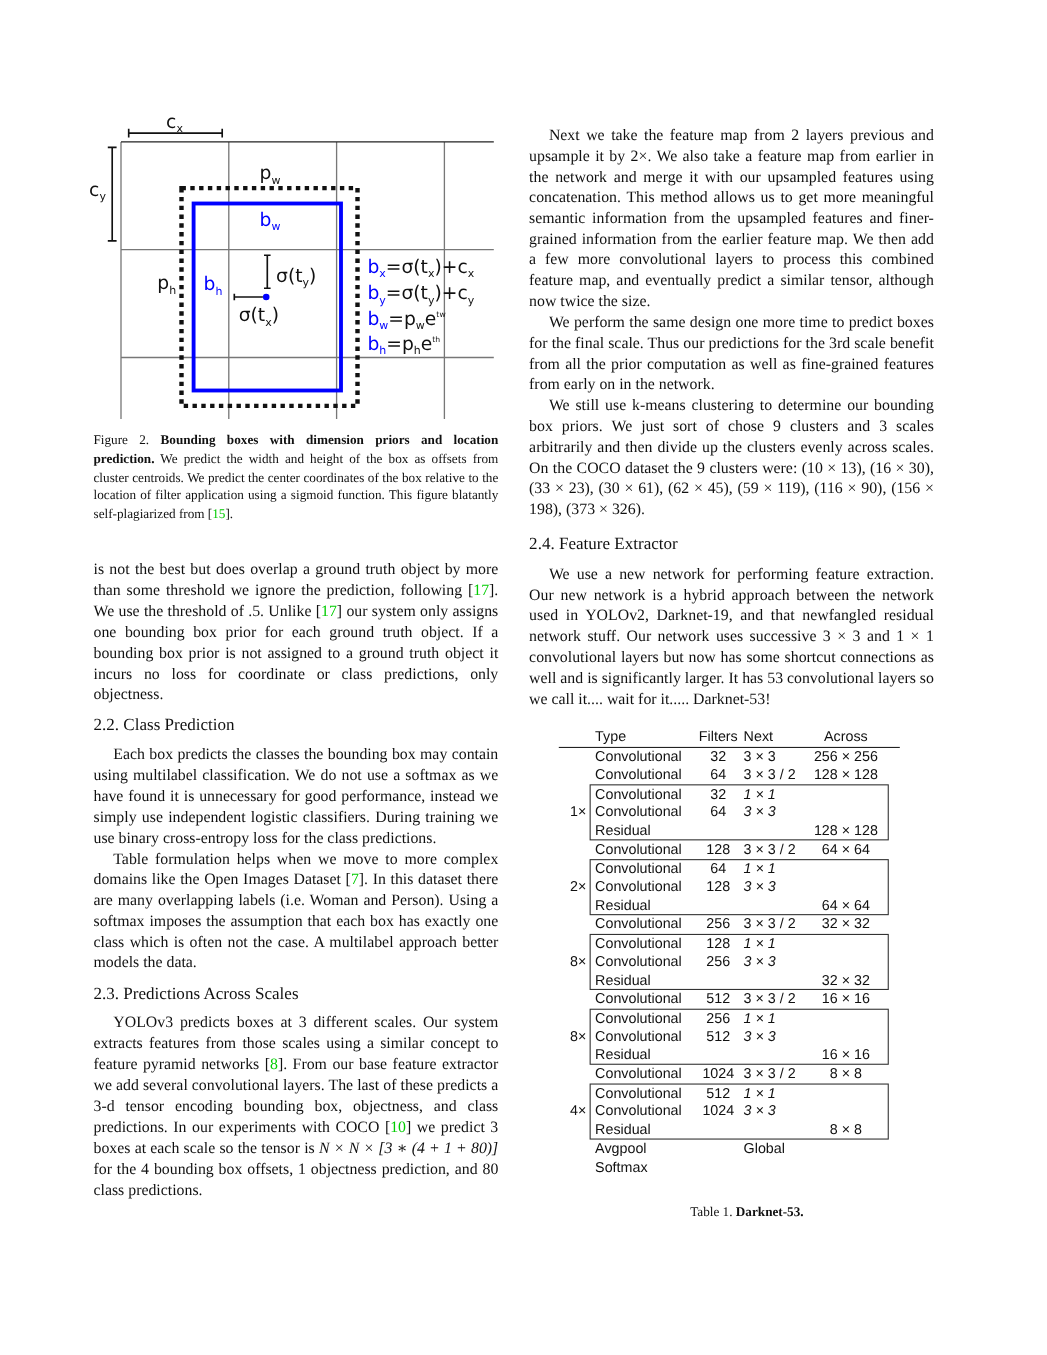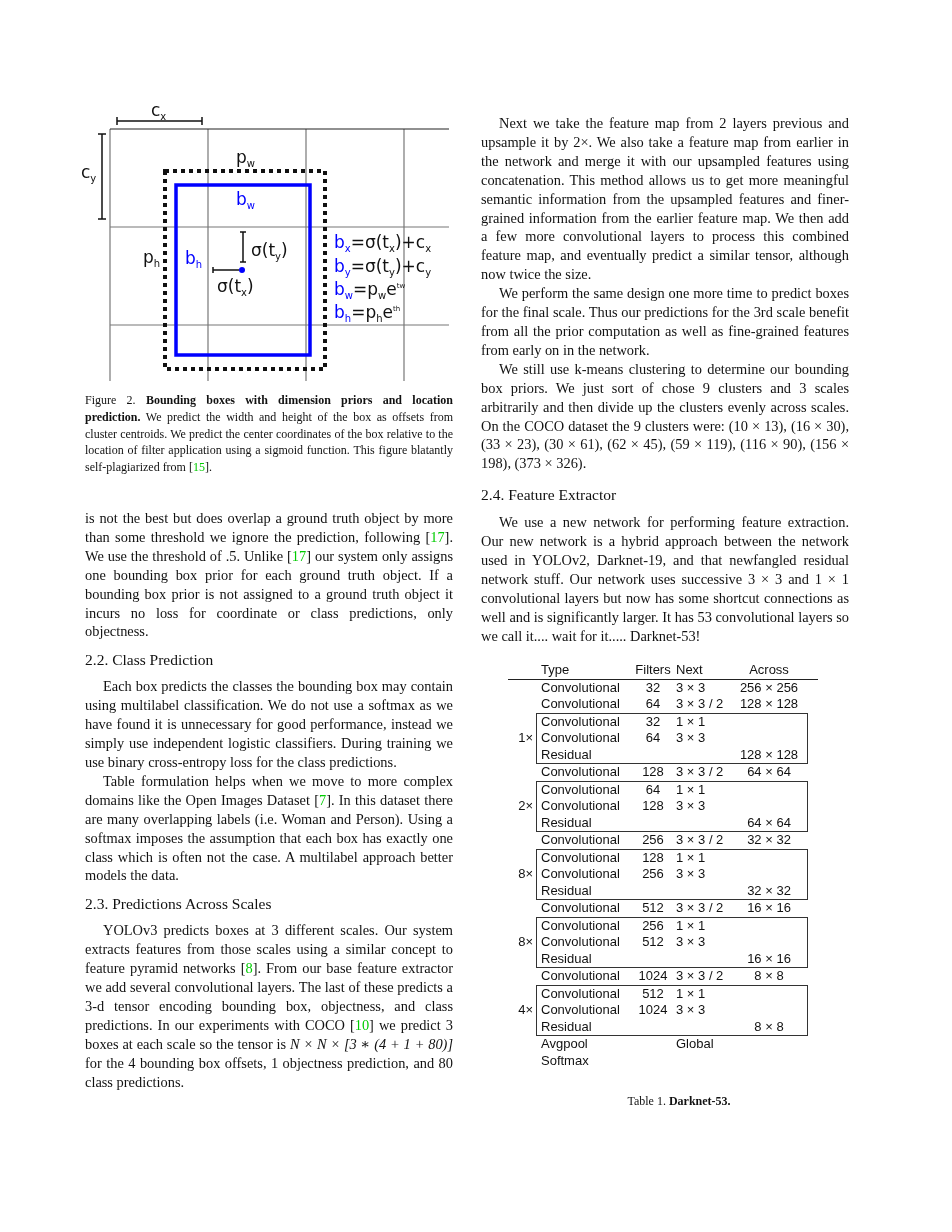--- a/index.html
+++ b/index.html
@@ -26,21 +26,21 @@
   .trow { position: relative; height: 16.5px; line-height: 16.5px; white-space: nowrap; }
   .trow span { position: absolute; top: 0; }
   .c-type { left: 33px; }
   .c-filters { left: 125px; width: 40px; text-align: center; }
   .c-size { left: 168px; }
   .c-output { left: 222px; width: 78px; text-align: center; }
   .header-row { border-bottom: 1px solid #222; }
   .block { position: relative; border: 1px solid #333; margin-left: 28px; width: 270px; }
   .block .trow span.c-type { left: 4px; }
   .block .trow span.c-filters { left: 96px; }
-  .block .trow span.c-size { left: 139px; }
+  .block .trow span.c-size { left: 139px; font-style: italic; }
   .block .trow span.c-output { left: 193px; }
   .mult { position: absolute; left: -26px; top: 16.5px; width: 22px; text-align: right; line-height: 16.5px; }
   #table-caption { position: absolute; left: 495px; top: 1094px; width: 368px; text-align: center;
                    font-size: 12px; font-family: "Liberation Serif", serif; }
 </style>
 </head>
 <body>
 
 <div id="figure">
   <svg width="370" height="285" viewBox="0 0 370 285">

